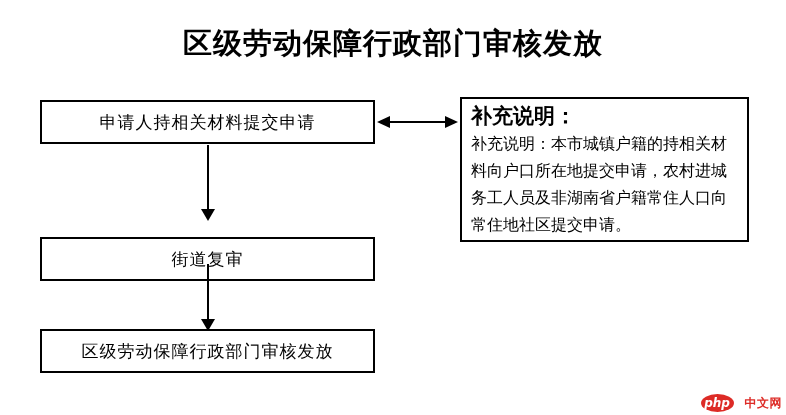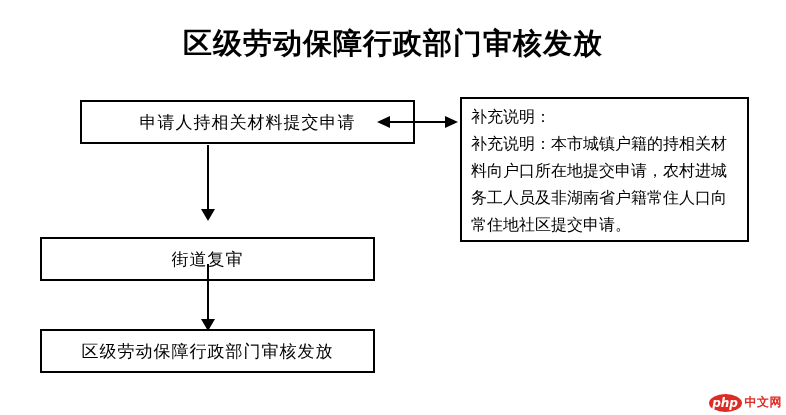--- a/index.html
+++ b/index.html
@@ -33,59 +33,60 @@
     height: 44px;
     border: 2px solid #000000;
     background: #ffffff;
     display: flex;
     align-items: center;
     justify-content: center;
     font-size: 17px;
     letter-spacing: 1px;
     text-align: center;
   }
-  .flow-box.step-1 { top: 100px; margin-left: 40px; }
+  .flow-box.step-1 { top: 100px; }
   .flow-box.step-2 { top: 219px; margin-top: 18px; }
   .flow-box.step-3 { top: 329px; }
   .note-box {
     position: absolute;
     left: 460px;
     top: 97px;
     width: 289px;
     height: 145px;
     border: 2px solid #000000;
     background: #ffffff;
     padding: 4px 6px 4px 9px;
     font-size: 16px;
     line-height: 27px;
   }
   .note-heading {
-    font-weight: normal;
-    font-size: 16px;
+    font-weight: bold;
+    font-size: 21px;
     line-height: 27px;
   }
   .note-body {
     font-size: 16px;
     line-height: 27px;
     word-break: break-all;
   }
   .arrow-layer {
     position: absolute;
     left: 0;
     top: 0;
     width: 786px;
     height: 415px;
     pointer-events: none;
   }
   .watermark {
     position: absolute;
     right: 4px;
     bottom: 3px;
     display: flex;
-    gap: 3px;
+    align-items: center;
+    gap: 11px;
   }
   .php-badge {
     display: flex;
     align-items: center;
     justify-content: center;
     width: 33px;
     height: 18px;
     border-radius: 50%;
     background: #dd2b26;
     color: #ffffff;

